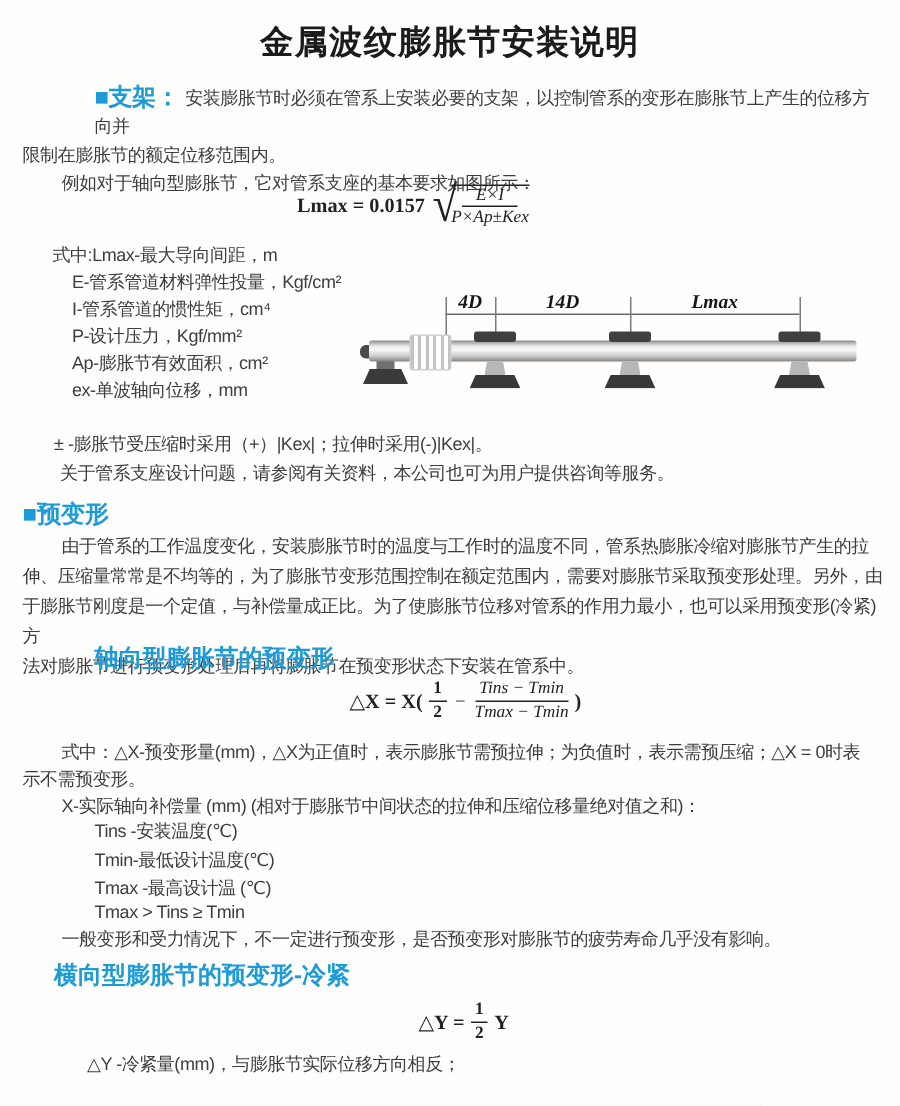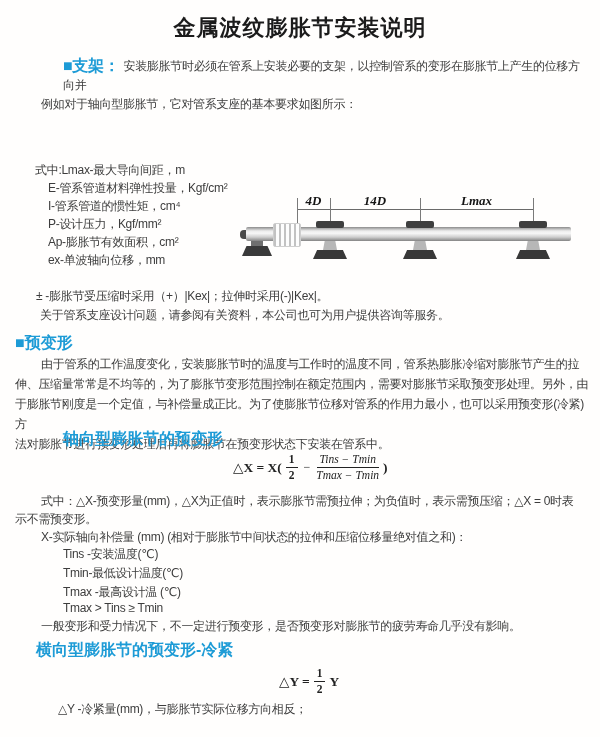--- a/index.html
+++ b/index.html
@@ -75,23 +75,32 @@
 <body>
 
 <div class="page">
 
   <div class="abs doc-title">金属波纹膨胀节安装说明</div>
 
   <div class="abs body-text para1">
     <div class="lead">
       <span class="inline-heading blue">■支架：</span><span>安装膨胀节时必须在管系上安装必要的支架，以控制管系的变形在膨胀节上产生的位移方向并</span>
     </div>
+    <div>限制在膨胀节的额定位移范围内。</div>
     <div class="indent">例如对于轴向型膨胀节，它对管系支座的基本要求如图所示：</div>
   </div>
 
+  <div class="formula formula-lmax">
+    <span class="f-bold">Lmax = 0.0157</span>
+    <span class="sqrt-sign">√</span>
+    <span class="radicand">
+      <span class="num">E×I</span>
+      <span class="den">P×Ap±Kex</span>
+    </span>
+  </div>
 
   <div class="abs def-list">
     <div class="first">式中:Lmax-最大导向间距，m</div>
     <div class="item">E-管系管道材料弹性投量，Kgf/cm²</div>
     <div class="item">I-管系管道的惯性矩，cm⁴</div>
     <div class="item">P-设计压力，Kgf/mm²</div>
     <div class="item">Ap-膨胀节有效面积，cm²</div>
     <div class="item">ex-单波轴向位移，mm</div>
   </div>
 

